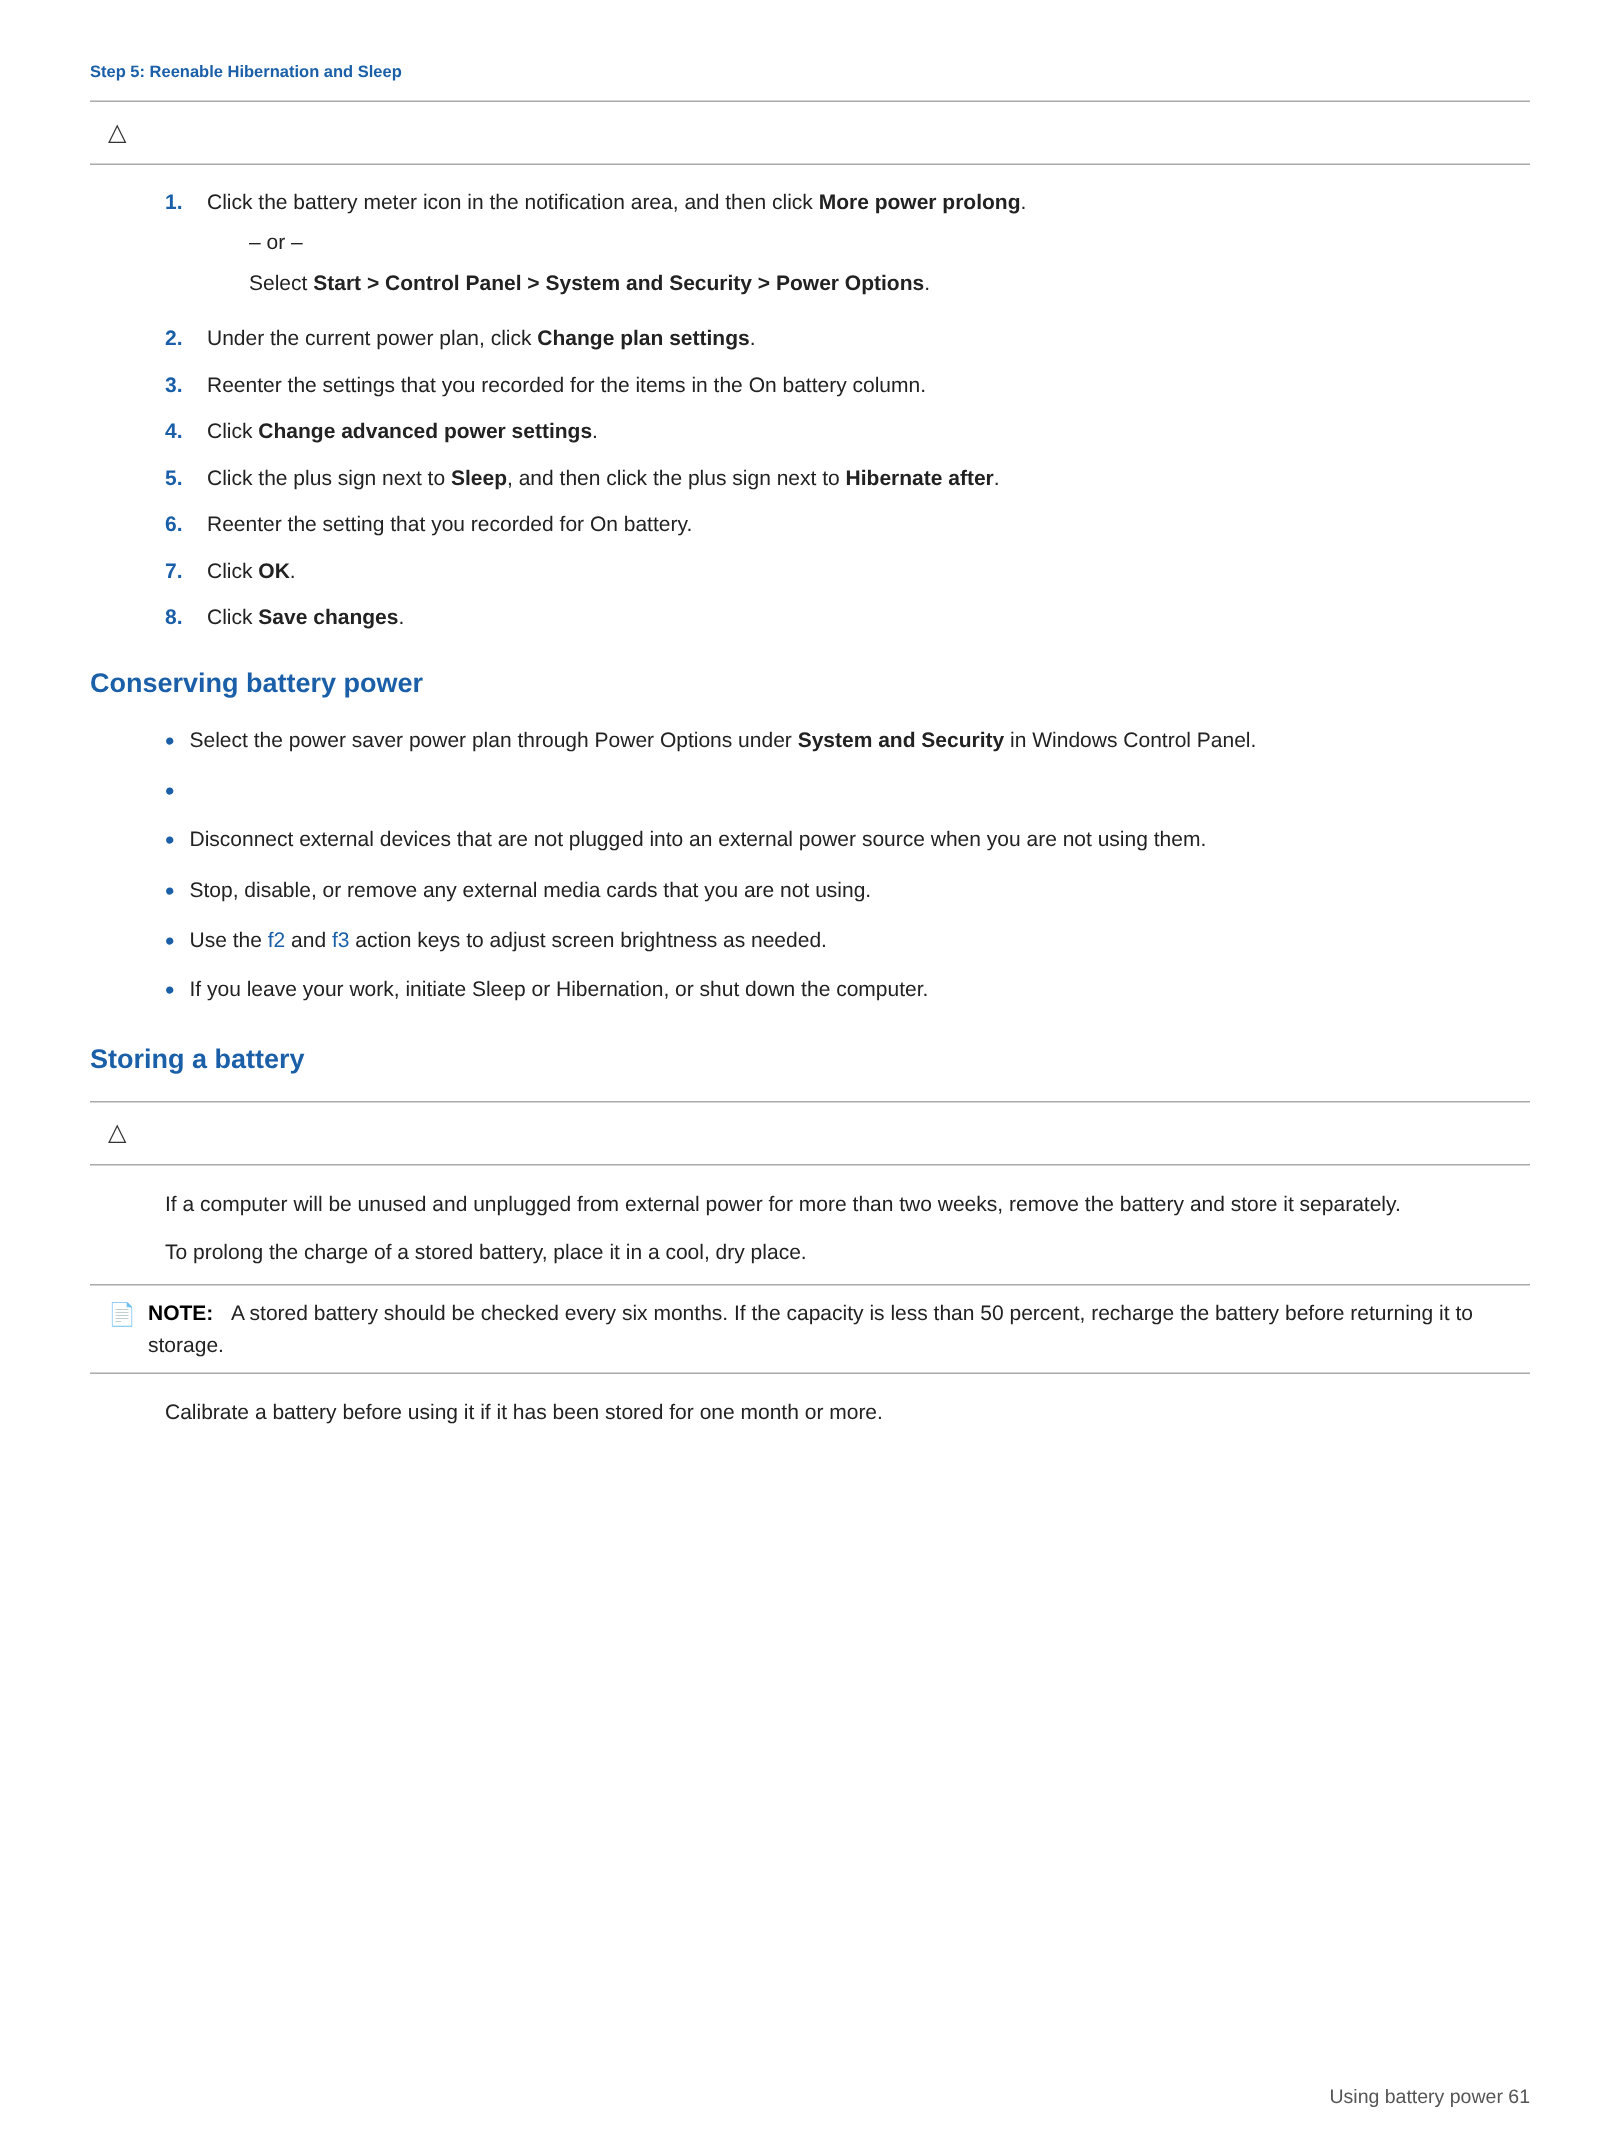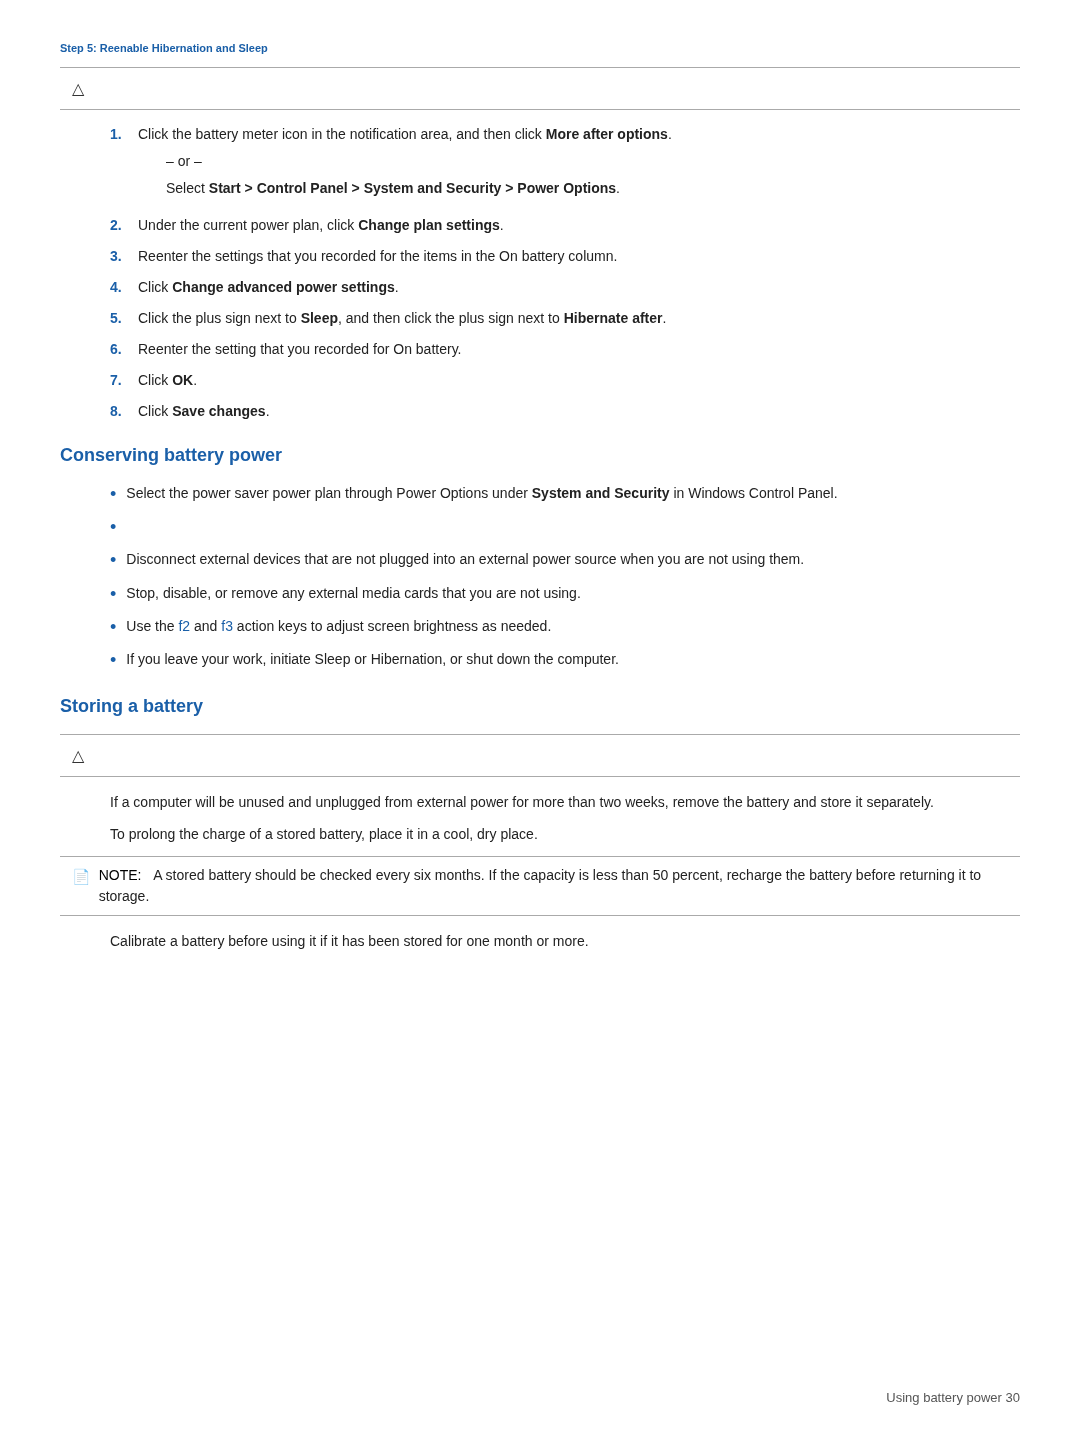--- a/index.html
+++ b/index.html
@@ -63,21 +63,21 @@
       gap: 8px;
     }
 
     .note-icon {
       font-size: 15px;
       flex-shrink: 0;
       margin-top: 1px;
     }
 
     .note-label {
-      font-weight: normal;
+      font-weight: bold;
       color: #000;
     }
 
     .step-list {
       list-style: none;
       padding: 0;
       margin: 0 0 10px 50px;
     }
 
     .step-list li {
@@ -153,21 +153,21 @@
 
 <div class="caution-box">
   <span class="caution-icon">△</span>
 </div>
 
 <ol class="step-list">
 
   <li>
     <span class="step-num">1.</span>
     <div class="step-content">
-      <span>Click the battery meter icon in the notification area, and then click <b>More after options</b>.</span>
+      <span>Click the battery meter icon in the notification area, and then click <b>More power prolong</b>.</span>
       <div class="or-line">– or –</div>
       <div class="select-line">Select <b>Start &gt; Control Panel &gt; System and Security &gt; Power Options</b>.</div>
     </div>
   </li>
 
   <li>
     <span class="step-num">2.</span>
     <div class="step-content">
       Under the current power plan, click <b>Change plan settings</b>.
     </div>
@@ -257,13 +257,13 @@
 <div class="note-box">
   <span class="note-icon">📄</span>
   <span>
     <span class="note-label">NOTE:</span>
     &nbsp;&nbsp;<span>A stored battery should be checked every six months. If the capacity is less than 50 percent, recharge the battery before returning it to storage.</span>
   </span>
 </div>
 
 <p class="body-text">Calibrate a battery before using it if it has been stored for one month or more.</p>
 
-<div class="page-footer">Using battery power    30</div>
+<div class="page-footer">Using battery power    61</div>
 
 </body></html>

